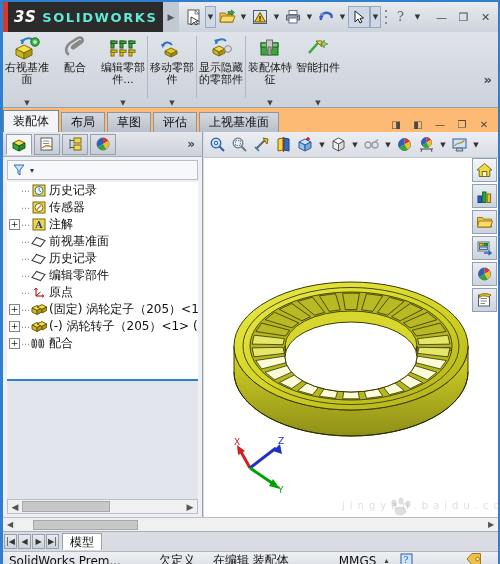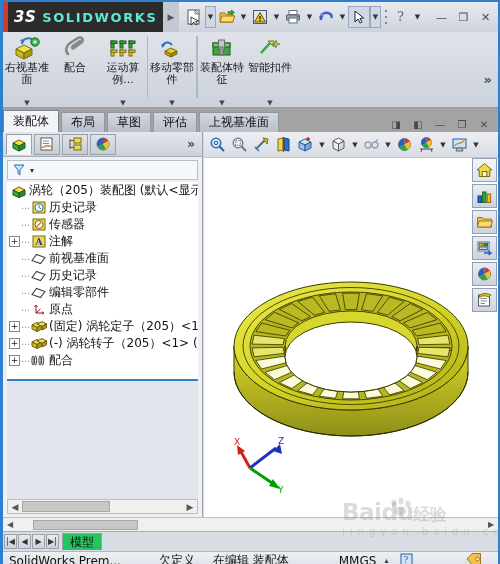--- a/index.html
+++ b/index.html
@@ -86,21 +86,21 @@
   }
   .rb-sep { width:1px; height:62px; background:#b2b8c2; margin-top:4px; }
   #ribbon-more {
     margin-left: auto; margin-right: 6px; margin-top: 40px;
     font-size: 13px; color: #3a4657; font-weight: bold;
   }
 
   
   #tabstrip {
     position: absolute; left: 0; top: 106px; width: 495px; height: 24px;
-    background: #a3a3a3;
+    background: #fdba74;
     display: flex; align-items: flex-end;
   }
   .tab {
     height: 20px; padding: 0 9px; margin-right: 2px;
     display: flex; align-items: center; font-size: 12px; color:#111;
     background: linear-gradient(#d3d8e0,#b9bfca);
     border: 1px solid #8f96a1; border-bottom: none;
   }
   .tab.active {
     background: #f2f4f7; height: 22px; border-color:#7d838d;
@@ -198,21 +198,21 @@
     border-top: 1px solid #a8aeb8;
   }
   .nav-btn { width: 13px; height: 15px; display:flex; align-items:center;
      justify-content:center; font-size: 8px; color:#333;
      background: linear-gradient(#e8ebef,#ccd2da); border:1px solid #9aa1ab; margin-left:1px;}
   .sheet-tab {
     height: 17px; padding: 0 7px; display:flex; align-items:center;
     font-size: 12px; color:#111; border:1px solid #9aa1ab; border-bottom:none;
     background: linear-gradient(#e6e9ee,#ccd1d9); margin-left: 3px;
   }
-  .sheet-tab.active { background:#22c55e; }
+  .sheet-tab.active { background:#ffffff; }
   #statusbar {
     position: absolute; left: 0; top: 549px; width: 495px; height: 18px;
     background: linear-gradient(#eef0f3,#dadee5); border-top:1px solid #b0b6bf;
     display: flex; align-items: center; font-size: 12px; color:#111;
   }
   #statusbar .sb { padding-left: 10px; white-space: nowrap; }
   .sb-caret { font-size: 8px; color:#444; margin-left:8px; }
   #watermark {
     position: absolute; right: 6px; top: 498px; width: 150px; height: 34px;
     pointer-events: none; z-index: 40;
@@ -356,21 +356,21 @@
             <g fill="#e8c820" stroke="#7a6a10">
               <rect x="4" y="13" width="3" height="6"></rect>
                 <rect x="4" y="13" width="6" height="2.3"></rect>
               <rect x="13" y="13" width="3" height="6"></rect>
                 <rect x="13" y="13" width="6" height="2.3"></rect>
               <rect x="22" y="13" width="3" height="6"></rect>
                 <rect x="22" y="13" width="6" height="2.3"></rect>
             </g>
           </svg>
         </div>
-        <div class="rlabel">运动算例...</div>
+        <div class="rlabel">编辑零部件...</div>
         <div class="rcaret">▼</div>
       </div>
 
 
       <div class="rb-sep"></div>
 
       <div class="rb-item">
         <div class="ricon">
           <svg width="28" height="22" viewBox="0 0 28 22">
             <path d="M7 14 L13 11 L19 14 L13 17 Z" fill="#e8c820" stroke="#7a6a10"></path>
@@ -380,20 +380,35 @@
             <path d="M3 7 L7 7.5 L4.5 11 Z" fill="#2a6fc0"></path>
           </svg>
         </div>
         <div class="rlabel">移动零部件</div>
         <div class="rcaret">▼</div>
       </div>
     </div>
 
     <div class="rb-sep"></div>
 
+    <div class="rb-group">
+      <div class="rb-item">
+        <div class="ricon">
+          <svg width="28" height="22" viewBox="0 0 28 22">
+            <path d="M6 12 L12 9 L18 12 L12 15 Z" fill="#f0d84a" stroke="#7a6a10"></path>
+            <path d="M6 12 L6 16 L12 19 L12 15 Z" fill="#c8b424" stroke="#7a6a10"></path>
+            <path d="M18 12 L18 16 L12 19 L12 15 Z" fill="#a89418" stroke="#7a6a10"></path>
+            <path d="M9 7 C9 2 16 1 19 4" fill="none" stroke="#2a7fc0" stroke-width="2"></path>
+            <path d="M7 3 L11 2 L10 7 Z" fill="#2a7fc0"></path>
+            <circle cx="21" cy="12" r="3.4" fill="#dcdcdc" stroke="#8a8a8a"></circle>
+          </svg>
+        </div>
+        <div class="rlabel">显示隐藏的零部件</div>
+      </div>
+    </div>
 
     <div class="rb-sep"></div>
 
     <div class="rb-group">
       <div class="rb-item">
         <div class="ricon">
           <svg width="26" height="22" viewBox="0 0 26 22">
             <rect x="4" y="6" width="17" height="12" fill="#3aa83a" stroke="#1d5c1d"></rect>
             <rect x="4" y="6" width="17" height="4" fill="#6ed16e" stroke="#1d5c1d"></rect>
             <rect x="9.5" y="3" width="6" height="10" fill="#c8c8c8" stroke="#6a6a6a"></rect>
@@ -484,30 +499,20 @@
 
     <div id="filterbar">
       <svg width="14" height="14" viewBox="0 0 14 14">
         <path d="M2 2 H12 L8 7 V12 L6 10.5 V7 Z" fill="#cfe4f7" stroke="#2a6fc0"></path>
       </svg>
       <span style="font-size:8px;color:#333">▾</span>
     </div>
 
     <div id="tree">
 
-      <div class="trow" style="padding-left:3px">
-        <span class="ticon">
-          <svg width="16" height="14" viewBox="0 0 16 14">
-            <path d="M2 6 L8 3 L14 6 L8 9 Z" fill="#f0e04a" stroke="#6a5a10"></path>
-            <path d="M2 6 L2 11 L8 13.5 L8 9 Z" fill="#3aa83a" stroke="#1d5c1d"></path>
-            <path d="M14 6 L14 11 L8 13.5 L8 9 Z" fill="#2a8a2a" stroke="#1d5c1d"></path>
-          </svg>
-        </span>
-        <span class="tlabel">涡轮（205）装配图  (默认&lt;显示</span>
-      </div>
 
       <div class="trow" style="padding-left:14px">
         <span class="dots">⋯</span>
         <span class="ticon">
           <svg width="14" height="13" viewBox="0 0 14 13">
             <rect x="1" y="1" width="12" height="11" fill="#f0d84a" stroke="#7a6a10"></rect>
             <circle cx="7" cy="6.5" r="4" fill="#fff" stroke="#2a6fc0"></circle>
             <path d="M7 3.6 V6.5 L9 7.8" stroke="#2a6fc0" fill="none"></path>
           </svg>
         </span>
@@ -850,23 +855,20 @@
     </div>
   </div>
 
   <div id="watermark">
     <svg width="26" height="20" viewBox="0 0 26 20" class="paw">
       <ellipse cx="6" cy="6" rx="2.6" ry="3.6" fill="rgba(150,150,150,0.3)"></ellipse>
       <ellipse cx="13" cy="4" rx="2.6" ry="3.6" fill="rgba(150,150,150,0.3)"></ellipse>
       <ellipse cx="20" cy="7" rx="2.6" ry="3.4" fill="rgba(150,150,150,0.3)"></ellipse>
       <ellipse cx="12.5" cy="14" rx="6" ry="4.6" fill="rgba(150,150,150,0.3)"></ellipse>
     </svg>
-    <div class="bd">
-      <span>Baidu</span><span style="font-size:17px">经验</span>
-    </div>
     <div class="jy">jingyan.baidu.com</div>
   </div>
 
   <div id="bottomscroll">
     <div class="arr">◀</div>
     <div class="thumb"></div>
     <div style="flex:1"></div>
     <div class="arr">▶</div>
   </div>
 

